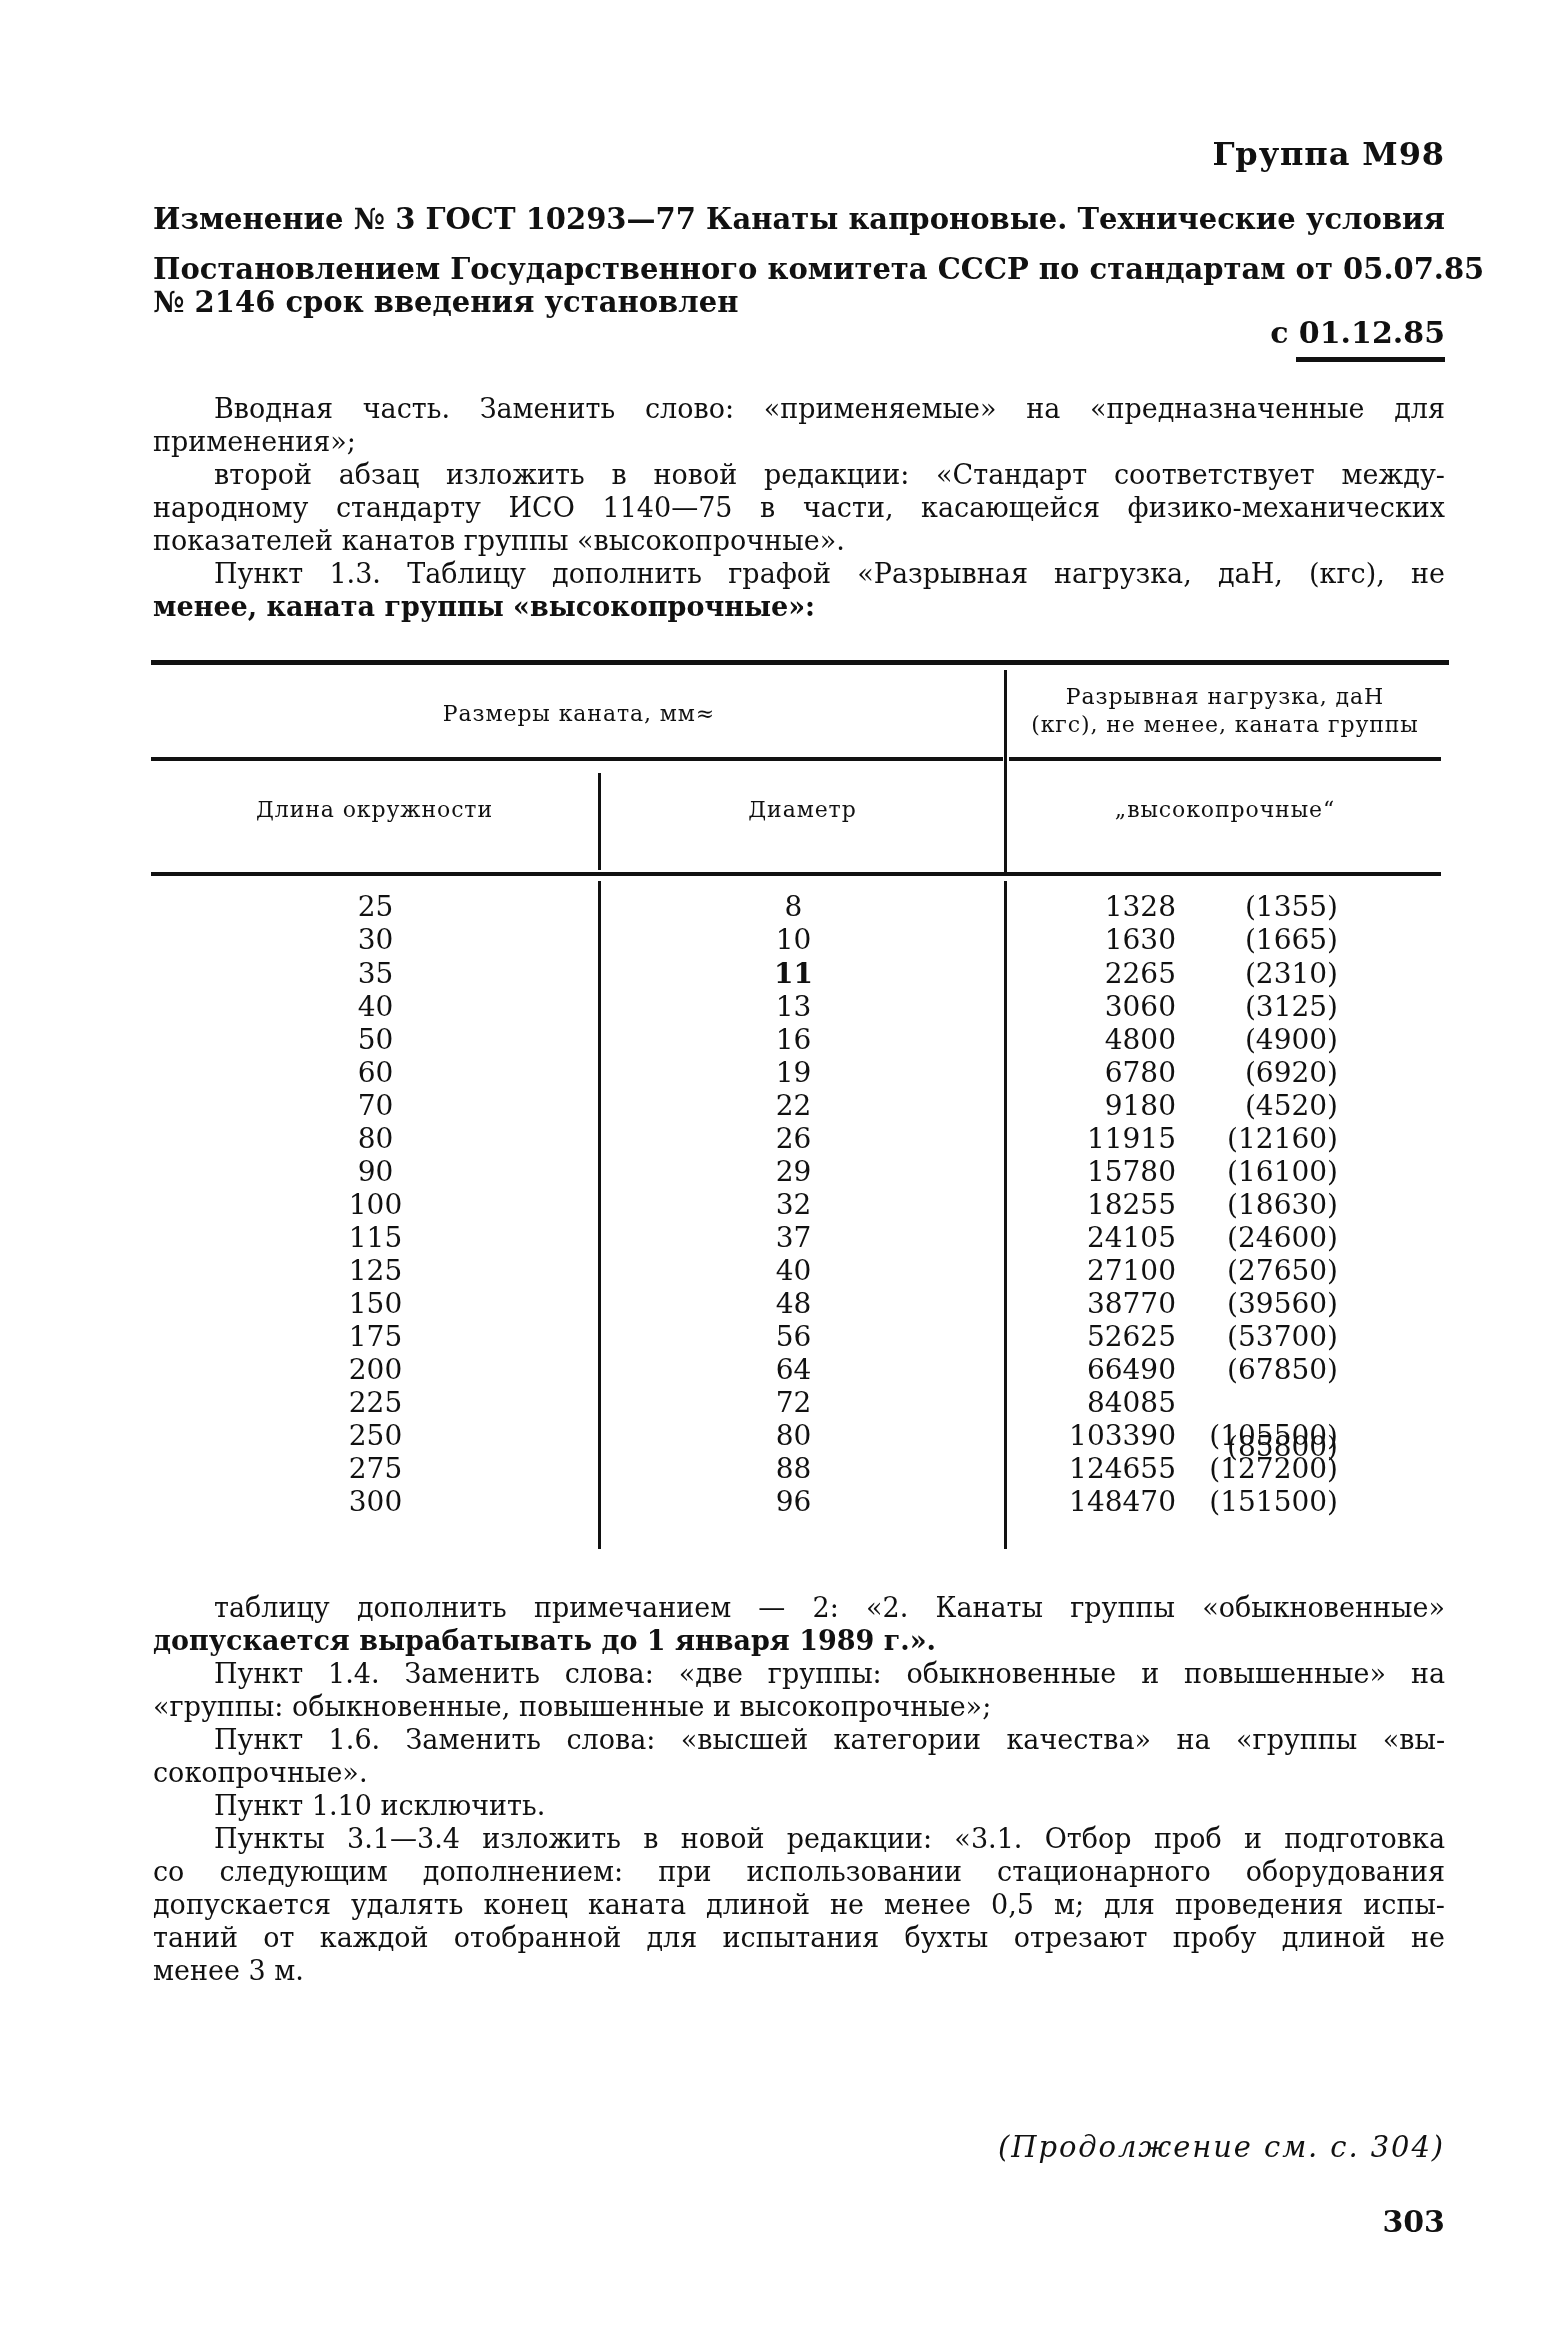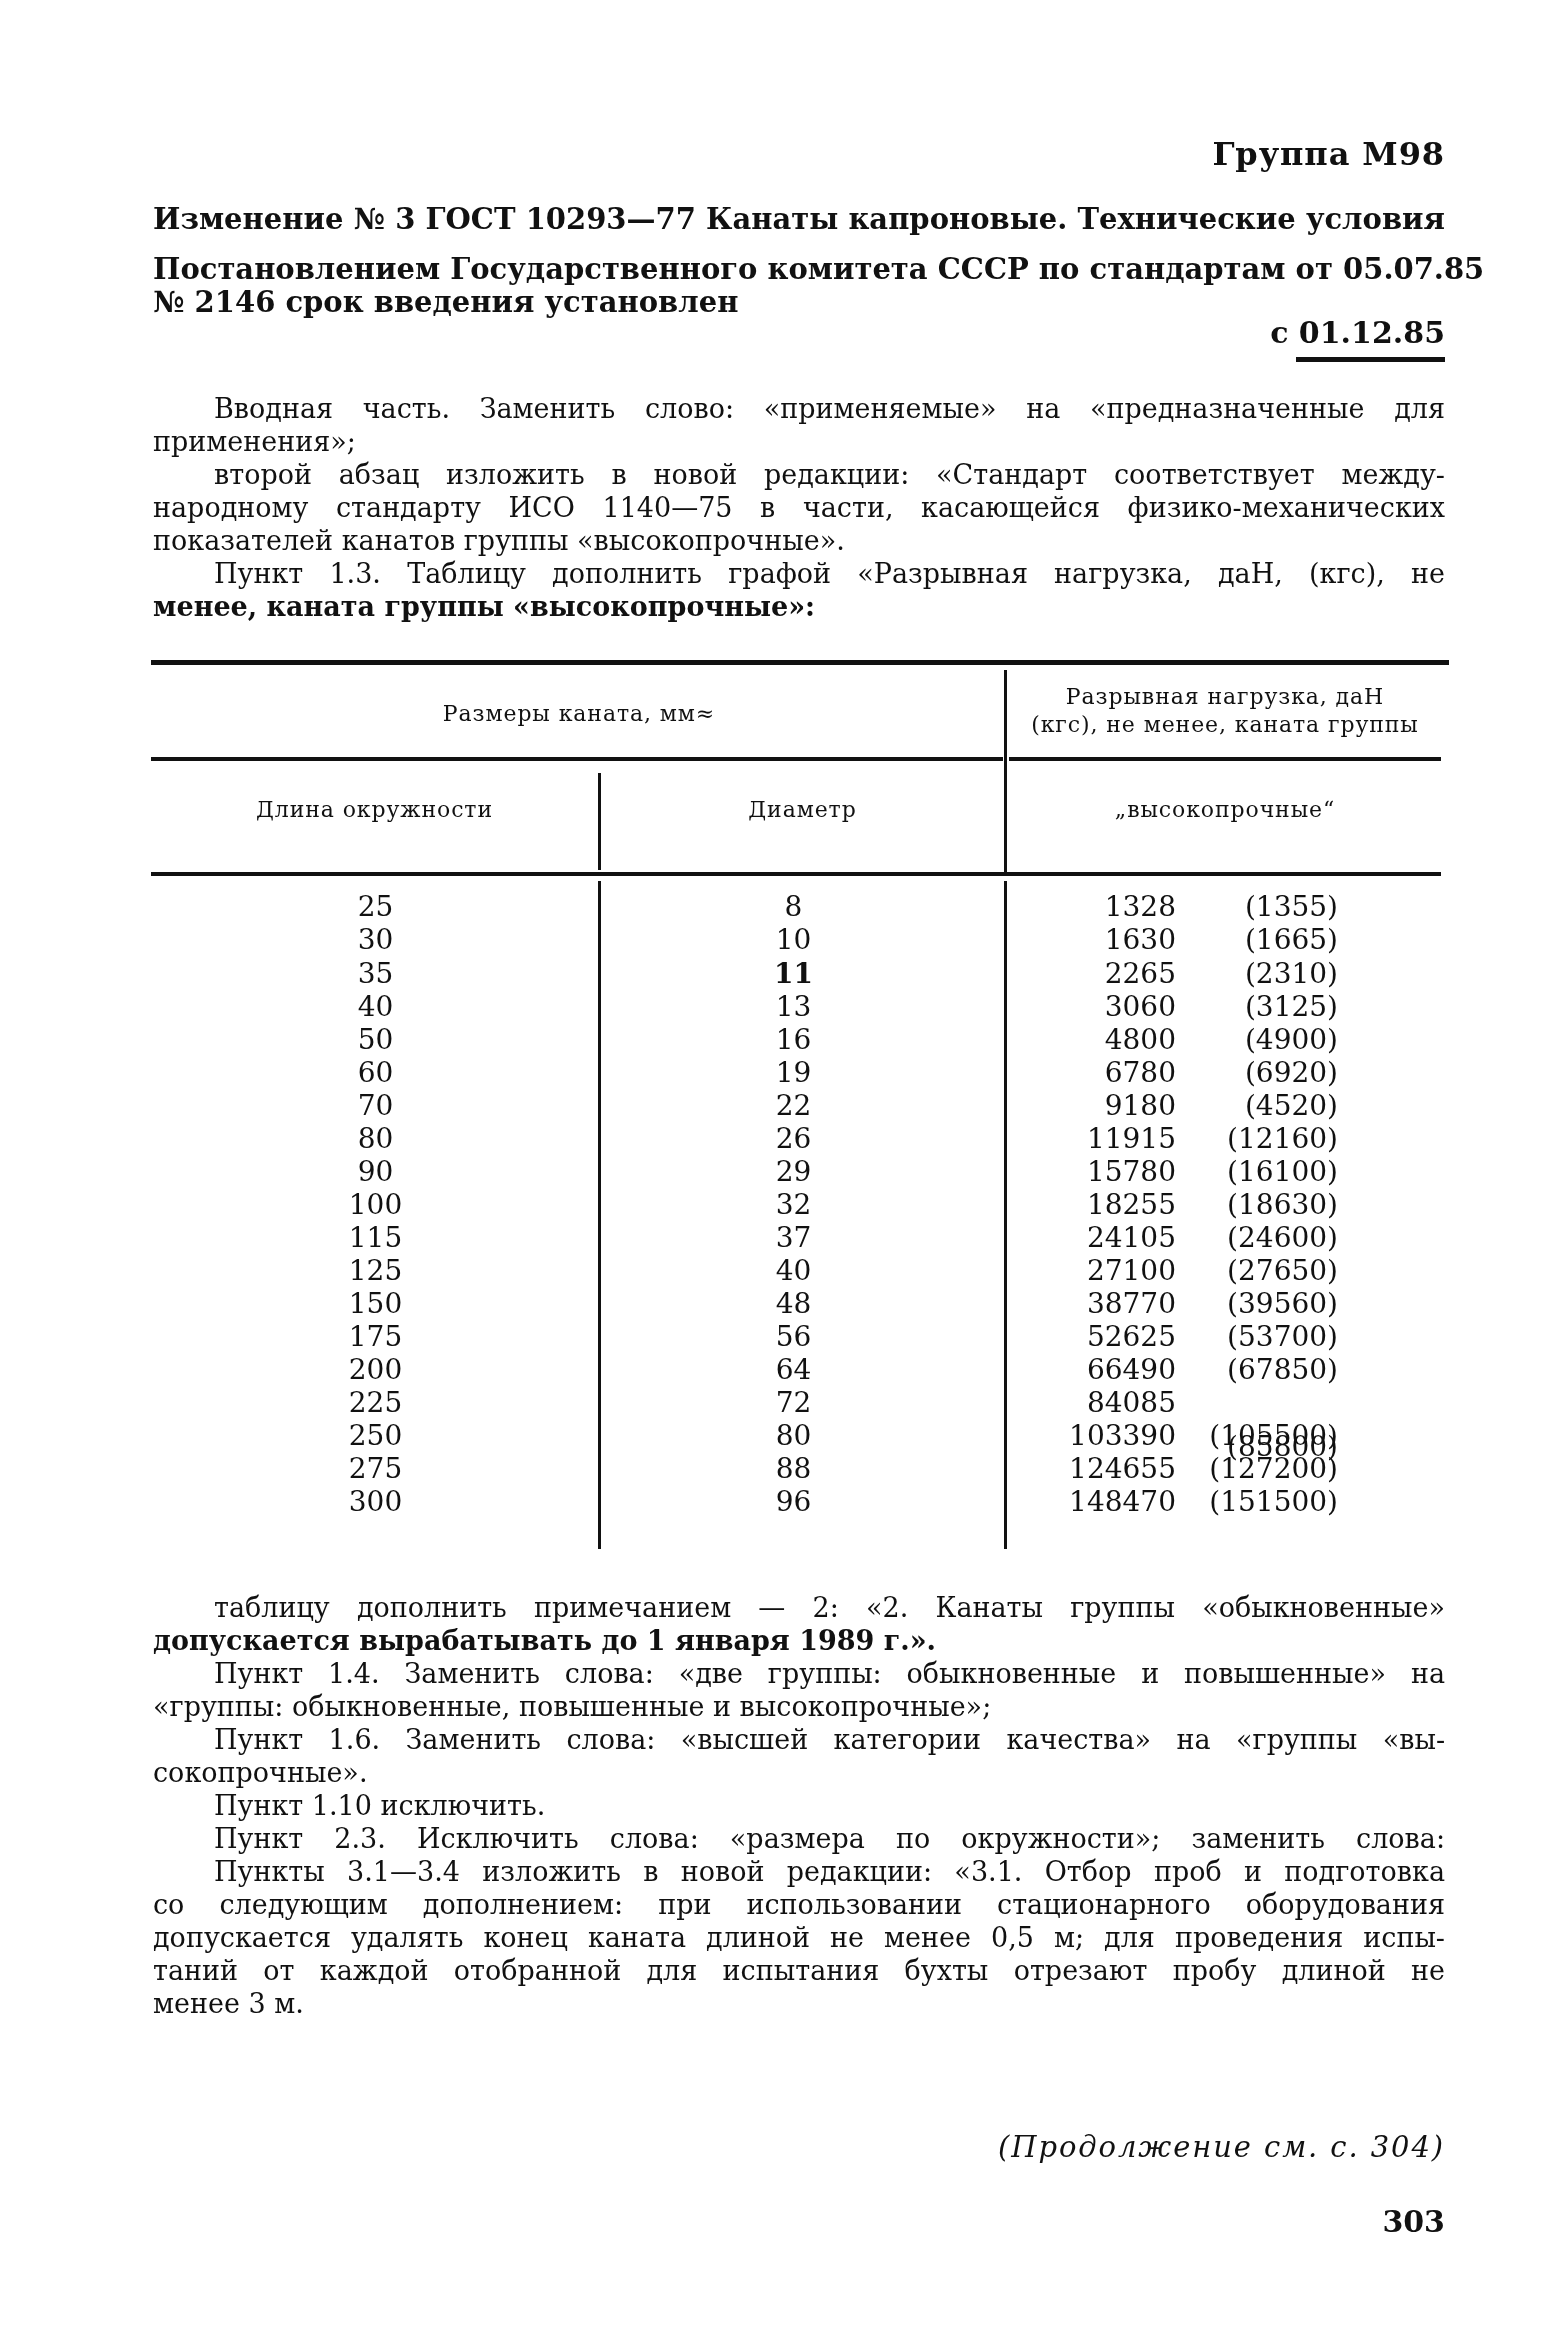--- a/index.html
+++ b/index.html
@@ -146,21 +146,20 @@
 </div>
 
 <div class="p" style="top:1591px;">
   <span class="ln ind">таблицу дополнить примечанием — 2: «2. Канаты группы «обыкновенные»</span>
   <span class="ln last bold">допускается вырабатывать до 1 января 1989 г.».</span>
   <span class="ln ind">Пункт 1.4. Заменить слова: «две группы: обыкновенные и повышенные» на</span>
   <span class="ln last">«группы: обыкновенные, повышенные и высокопрочные»;</span>
   <span class="ln ind">Пункт 1.6. Заменить слова: «высшей категории качества» на «группы «вы-</span>
   <span class="ln last">сокопрочные».</span>
   <span class="ln ind last">Пункт 1.10 исключить.</span>
-  <span class="ln ind">Пункт 2.3. Исключить слова: «размера по окружности»; заменить слова:</span>
   <span class="ln ind">Пункты 3.1—3.4 изложить в новой редакции: «3.1. Отбор проб и подготовка</span>
   <span class="ln">со следующим дополнением: при использовании стационарного оборудования</span>
   <span class="ln">допускается удалять конец каната длиной не менее 0,5 м; для проведения испы-</span>
   <span class="ln">таний от каждой отобранной для испытания бухты отрезают пробу длиной не</span>
   <span class="ln last">менее 3 м.</span>
 </div>
 
 <div class="abs cont">(Продолжение см. с. 304)</div>
 <div class="abs pageno">303</div>
 

